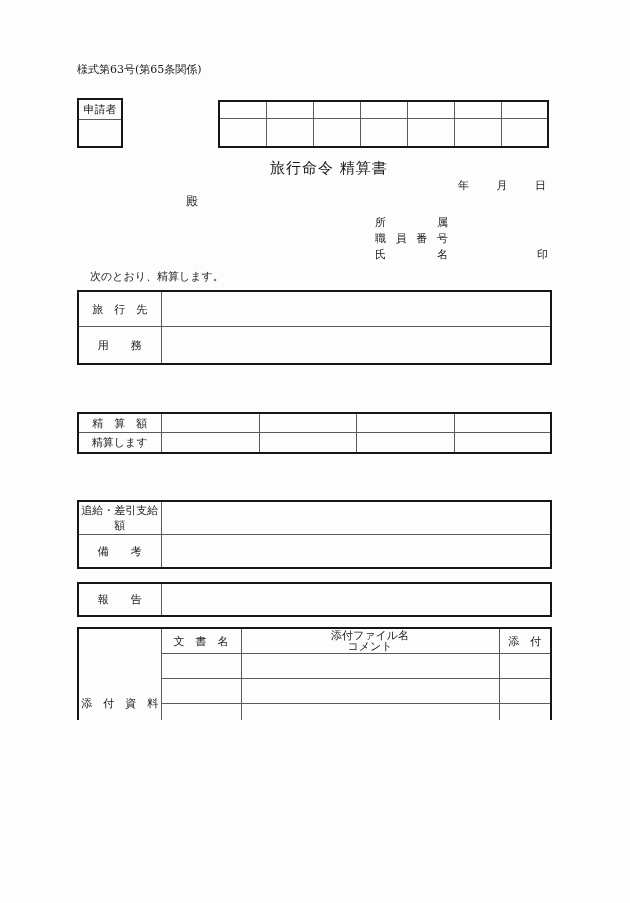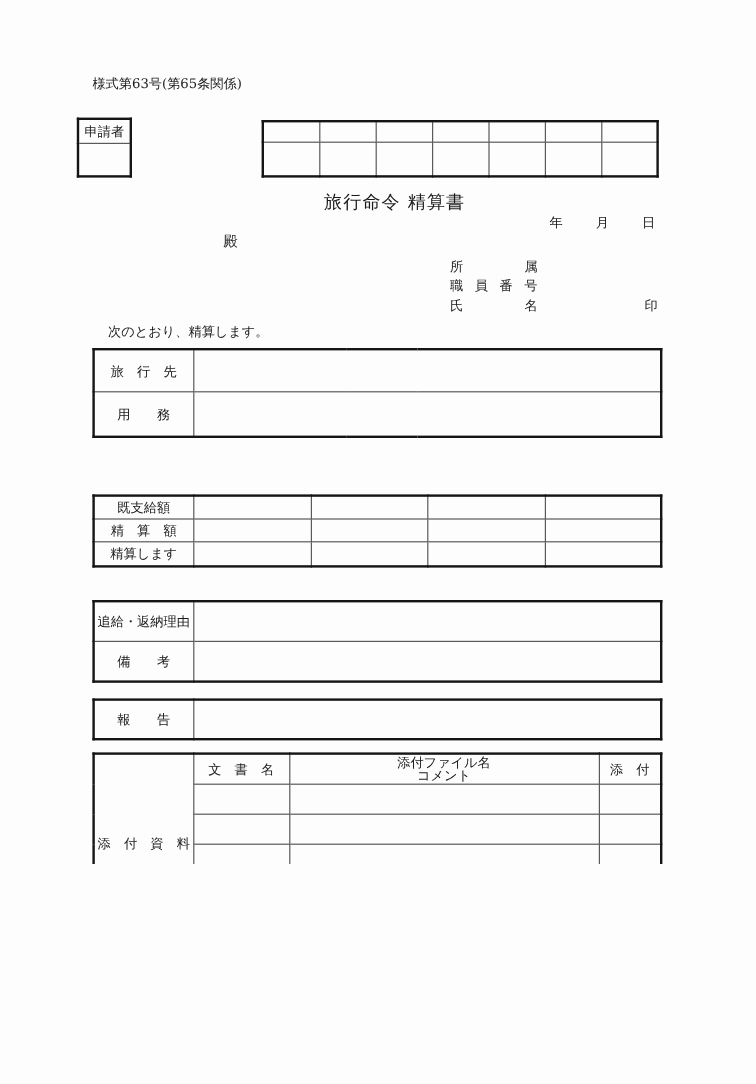--- a/index.html
+++ b/index.html
@@ -31,21 +31,21 @@
   .two-line { font-size:10.5px; line-height:11.5px; }
   .sm { font-size:10.5px; }
 </style>
 </head>
 <body>
 
 <div class="page">
 
   <div class="txt" style="left:77px;top:63px">様式第63号(第65条関係)</div>
 
-  <table class="tbl" style="left:64px;top:98px">
+  <table class="tbl" style="left:77px;top:98px">
     <colgroup>
         <col style="width:44px">
       </colgroup>
     <tbody>
         <tr>
           <td style="height:19px" class="sm">申請者</td>
         </tr>
     <tr>
           <td style="height:26px"></td>
         </tr>
@@ -134,27 +134,20 @@
   <table class="tbl" style="left:77px;top:412px">
     <colgroup>
       <col style="width:83px">
         <col style="width:98px">
         <col style="width:97px">
         <col style="width:98px">
         <col style="width:97px">
     </colgroup>
     <tbody>
     <tr>
-      <td style="height:18px">既支給額</td>
-      <td></td>
-      <td></td>
-      <td></td>
-      <td></td>
-    </tr>
-    <tr>
       <td style="height:18px">精　算　額</td>
       <td></td>
       <td></td>
       <td></td>
       <td></td>
     </tr>
     <tr>
       <td style="height:19px">精算します</td>
       <td></td>
       <td></td>
@@ -164,21 +157,21 @@
   </tbody>
     </table>
 
   <table class="tbl" style="left:77px;top:500px">
     <colgroup>
         <col style="width:83px">
         <col style="width:390px">
       </colgroup>
     <tbody>
         <tr>
-      <td style="height:32px">追給・返納理由</td>
+      <td style="height:32px">追給・差引支給額</td>
       <td></td>
     </tr>
     <tr>
       <td style="height:32px">備　　考</td>
       <td></td>
     </tr>
   </tbody>
     </table>
 
   <table class="tbl" style="left:77px;top:582px">

